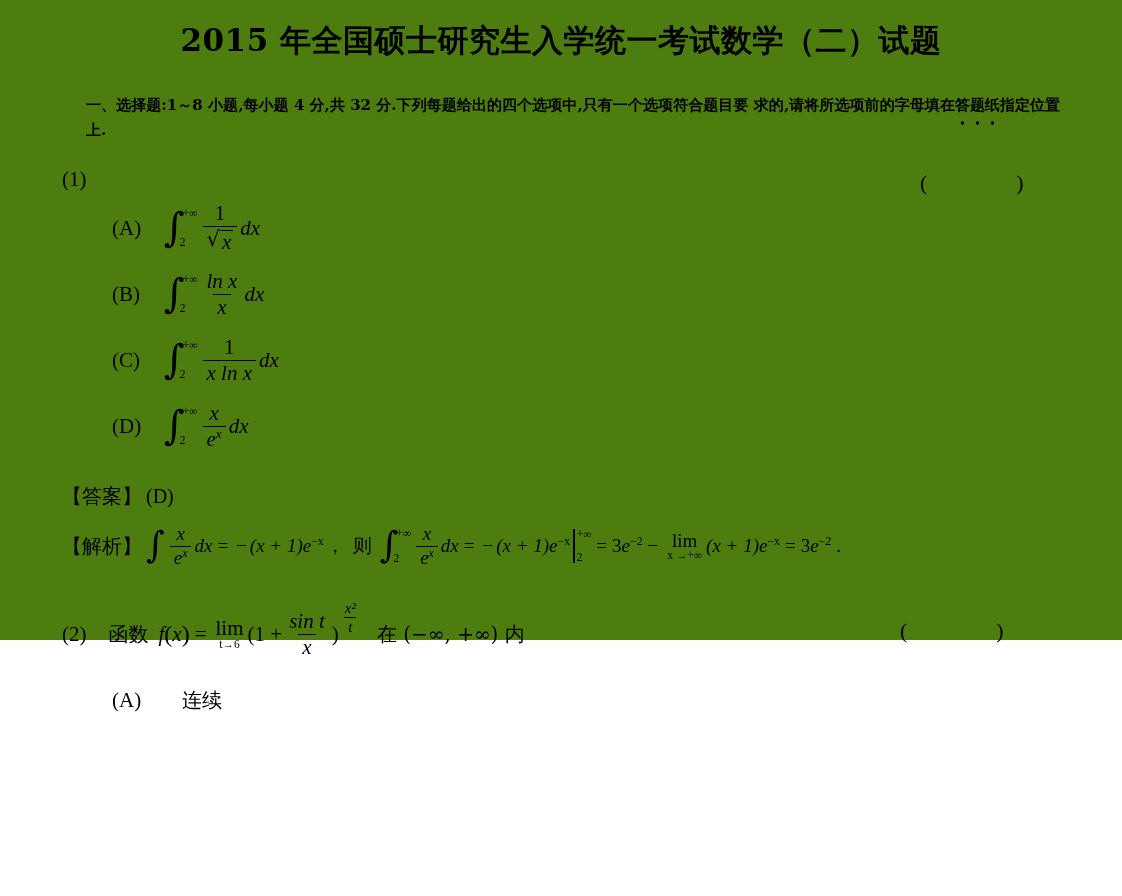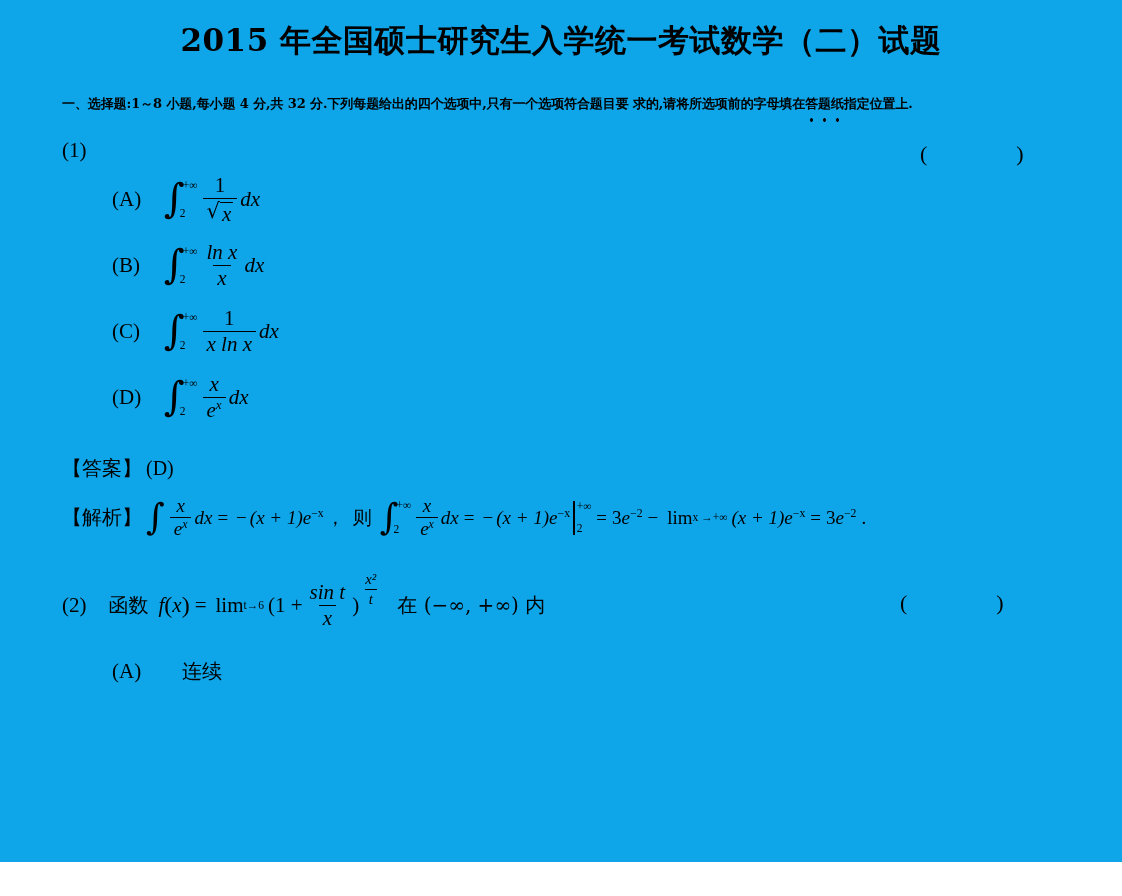--- a/index.html
+++ b/index.html
@@ -11,43 +11,43 @@
     width: 1122px;
     height: 896px;
     overflow: hidden;
     font-family: "Liberation Serif", "DejaVu Serif", serif;
     color: #000000;
     -webkit-font-smoothing: antialiased;
   }
   .page {
     position: relative;
     width: 1122px;
-    height: 862px;
-    background: #0ea5e9;
+    height: 640px;
+    background: #4d7c0f;
     box-sizing: border-box;
   }
 
   
   .doc-title {
     text-align: center;
     font-family: "DejaVu Serif", "Liberation Serif", serif;
     font-weight: bold;
     font-size: 31px;
     letter-spacing: 0.5px;
     padding-top: 22px;
     line-height: 1.2;
     white-space: nowrap;
   }
 
   
   .instructions {
-    margin: 34px 62px 0 62px;
+    margin: 34px 62px 0 86px;
     font-family: "DejaVu Serif", "Liberation Serif", serif;
     font-weight: bold;
-    font-size: 13px;
+    font-size: 15px;
     line-height: 1.68;
     letter-spacing: -0.1px;
     text-align: justify;
   }
   .instructions .emph-dots {
     position: relative;
     display: inline-block;
   }
   .instructions .emph-dots::after {
     content: "";
@@ -205,20 +205,21 @@
     height: 34px;
     font-size: 11.5px;
     font-style: normal;
     margin-left: 2px;
   }
   .evalbar .lims span { line-height: 1; }
 
   
   .limop {
     display: inline-flex;
+    flex-direction: column;
     align-items: center;
     font-style: normal;
     margin: 0 4px;
     line-height: 1;
   }
   .limop .lim-main { font-size: 21px; }
   .limop .lim-sub { font-size: 11.5px; margin-top: 0px; }
   .limop.small .lim-main { font-size: 19px; }
 
   

